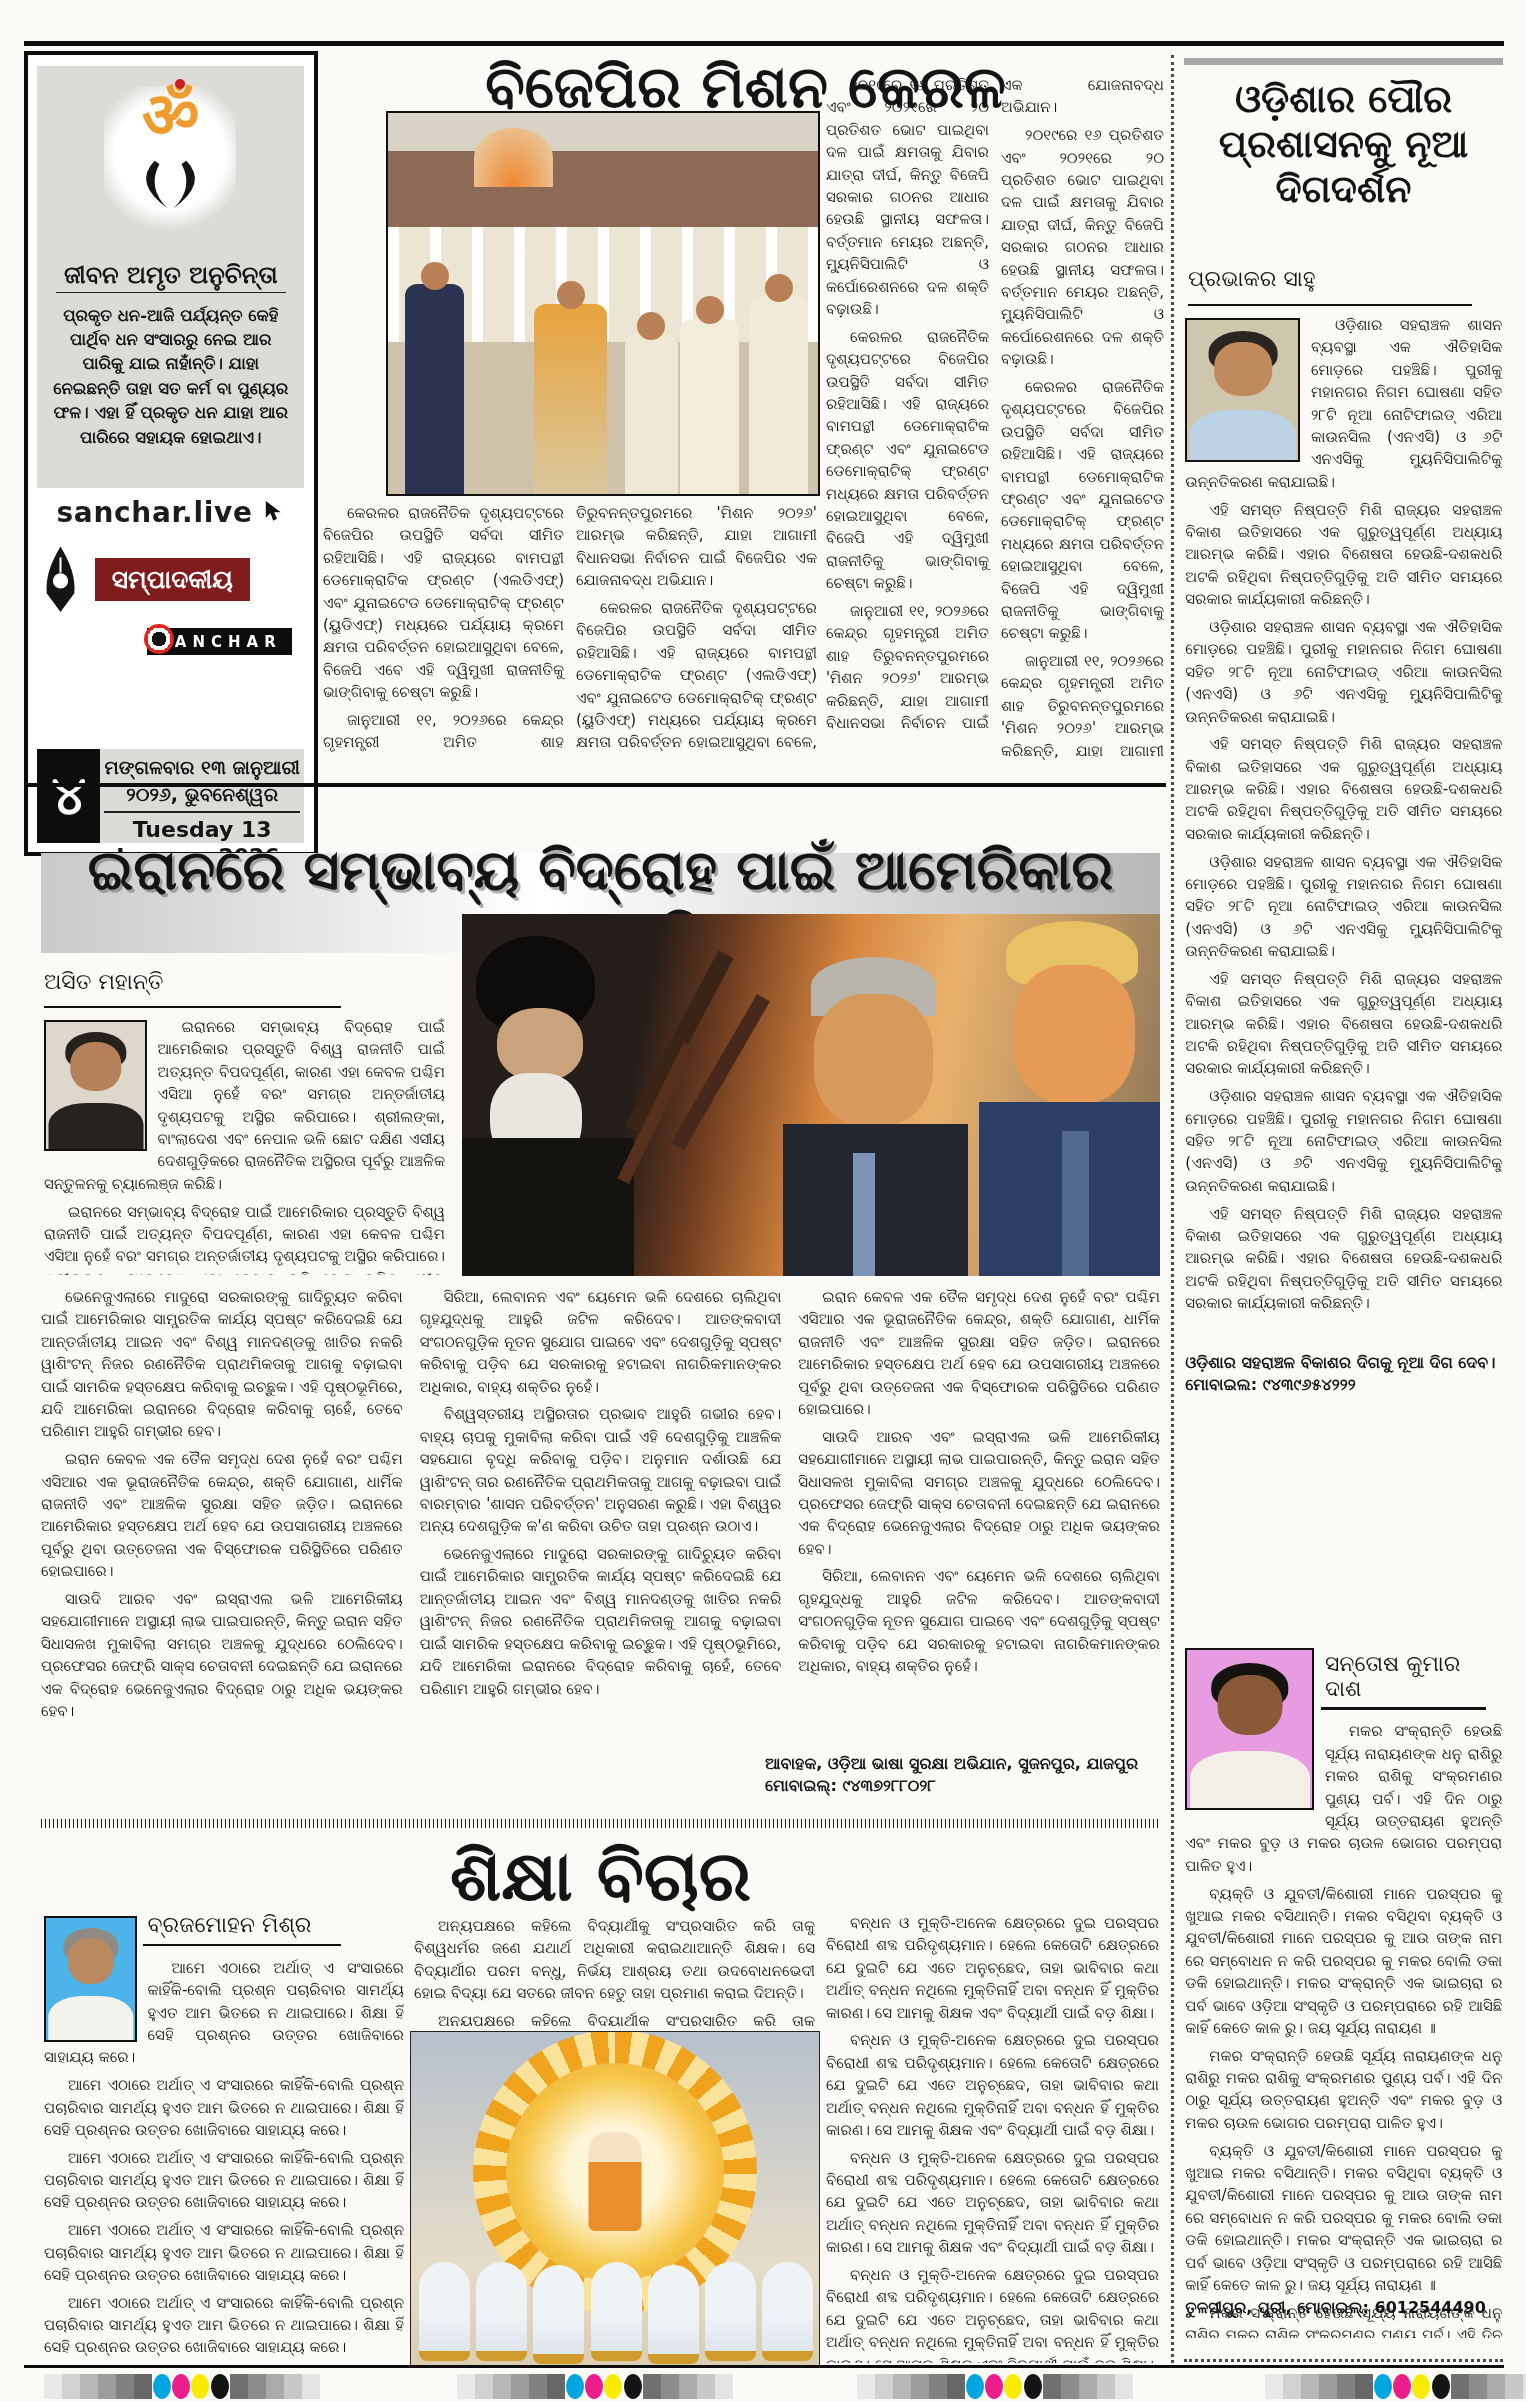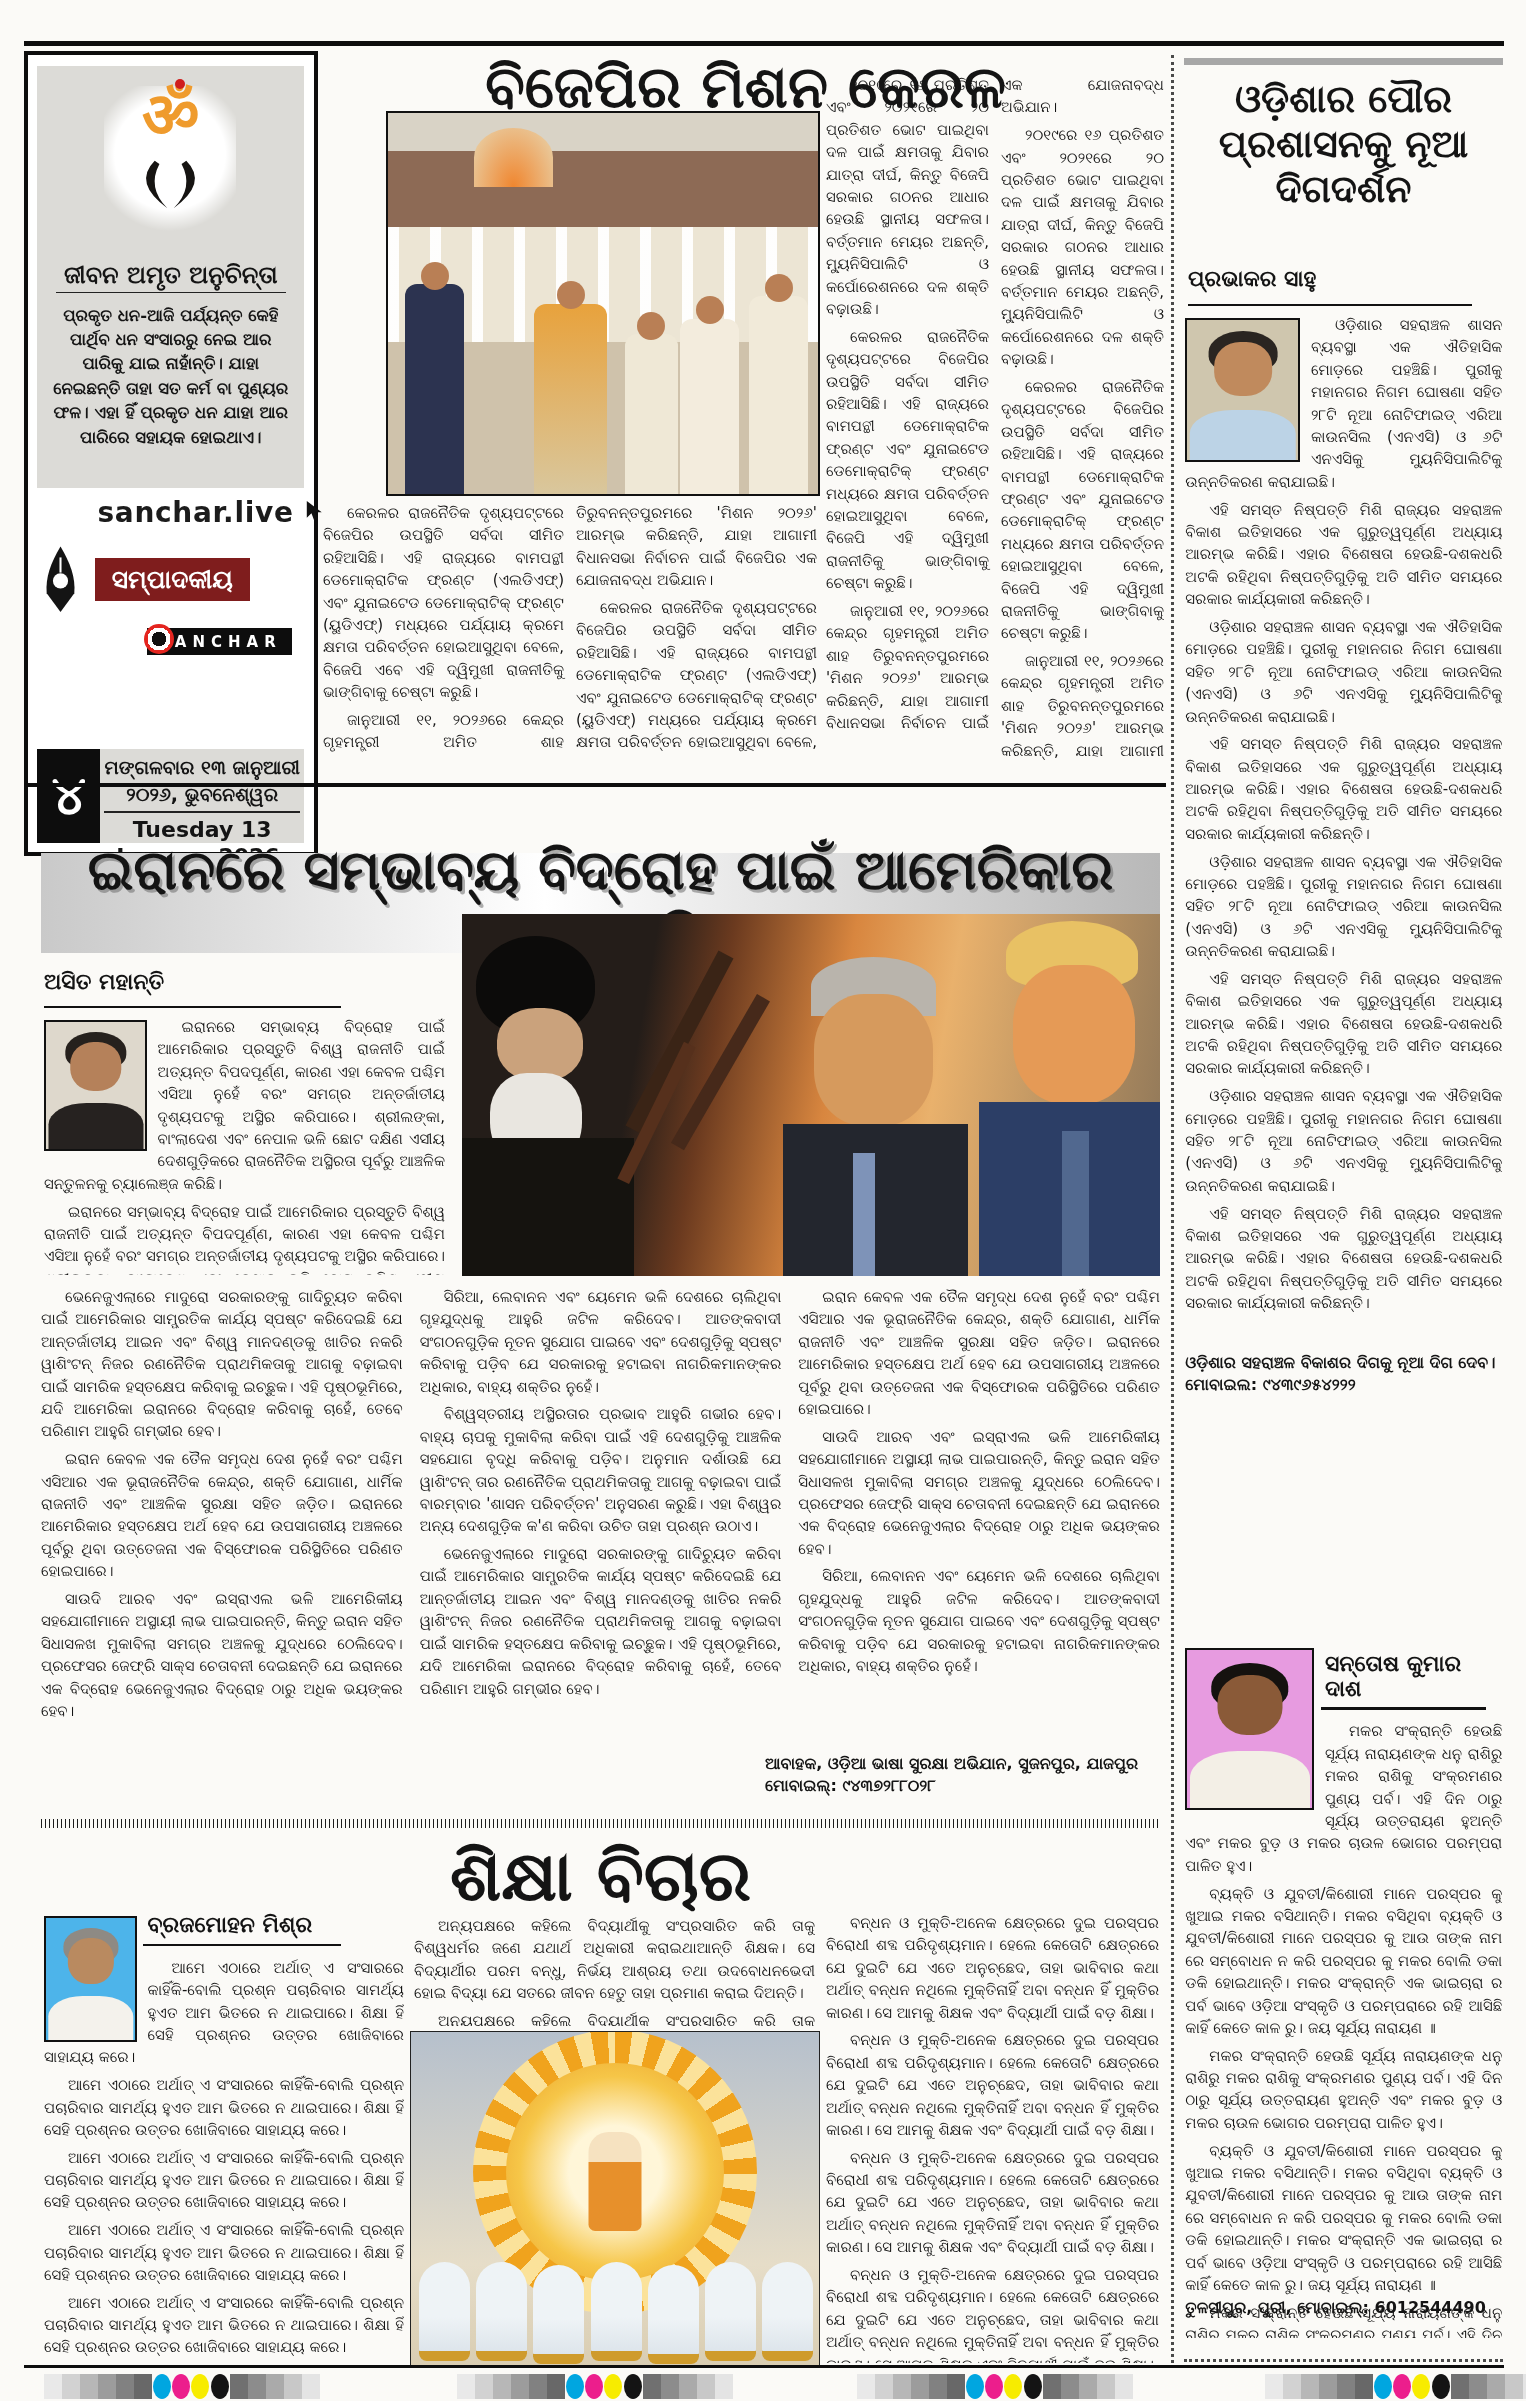--- a/index.html
+++ b/index.html
@@ -5,34 +5,34 @@
   html,body{margin:0;padding:0;}
   body{width:1526px;height:2401px;position:relative;background:#fbfaf7;
        font-family:"DejaVu Sans","Liberation Sans",sans-serif;color:#141414;overflow:hidden;}
   .abs{position:absolute;}
   .rule{background:#0d0d0d;}
   .bp{font-size:15px;line-height:22.4px;text-align:justify;text-indent:24px;margin:0 0 5.3px 0;}
   .cols2{column-count:2;column-gap:12px;overflow:hidden;}
   .cols3{column-count:3;column-gap:17px;overflow:hidden;}
   .clip{overflow:hidden;}
   .headline{font-weight:bold;text-align:center;line-height:1.18;}
-  .byline{font-weight:bold;font-size:22px;}
+  .byline{font-weight:normal;font-size:22px;}
   .byline-rule{height:2.6px;background:#111;margin-top:6.6px;}
   .foot{font-weight:bold;font-size:16px;line-height:22.4px;}
   
   #masthead{left:24px;top:51px;width:286px;height:797px;border:4.6px solid #0d0d0d;background:#fff;}
   #quoteBox{left:9.2px;top:10.6px;width:267px;height:422px;background:#dcdbd7;text-align:center;}
   .om-glow{left:67px;top:20px;width:132px;height:152px;
            background:radial-gradient(circle at 50% 45%,#ffffff 0 52%,rgba(255,255,255,0) 72%);}
   .om-char{width:100%;text-align:center;font-size:63px;line-height:1;color:#ef9b2d;font-weight:bold;top:18.5px;}
   .om-dot{left:50%;top:13.2px;width:10.6px;height:10.6px;margin-left:4px;border-radius:50%;background:#cf1d1d;}
   .quote-title{top:195px;width:100%;font-size:24px;font-weight:bold;}
   .quote-hr{left:18.5px;top:226px;width:230px;height:1.3px;background:#222;}
   .quote-text{left:10.6px;top:238px;width:246px;font-size:16.5px;line-height:24.4px;font-weight:bold;text-align:center;}
-  #siteRow{left:0;top:441px;width:100%;text-align:center;font-size:28px;font-weight:bold;letter-spacing:0.7px;color:#1c1c1c;margin-left:41px;}
+  #siteRow{left:0;top:441px;width:100%;text-align:center;font-size:28px;font-weight:bold;letter-spacing:0.7px;color:#1c1c1c;}
   #editorialRow{left:6.6px;top:488px;width:277px;height:73px;display:flex;align-items:center;gap:9.2px;}
   #editorialBox{background:#7f1d1d;color:#fff;font-size:25px;font-weight:bold;padding:9.2px 17px;line-height:1;}
   #logoBlock{left:5.3px;top:573px;width:276px;height:119px;}
   #logoEn{right:17px;top:0;background:#0d0d0d;color:#fff;font-size:15px;font-weight:bold;
           letter-spacing:6px;padding:4.6px 10.6px;}
   #logoOd{left:0;top:8px;width:100%;text-align:center;font-size:87px;font-weight:900;line-height:1.1;color:#0d0d0d;}
   #logoDot{left:111px;top:-4px;width:30px;height:30px;border-radius:50%;
            background:radial-gradient(circle,#111 0 34%,#fff 34% 54%,#e4251f 54% 100%);}
   #pagerRow{left:9.2px;top:694px;width:267px;height:94px;display:flex;}
   #pageNumBox{width:63px;background:#0d0d0d;color:#fff;display:flex;align-items:center;justify-content:center;

